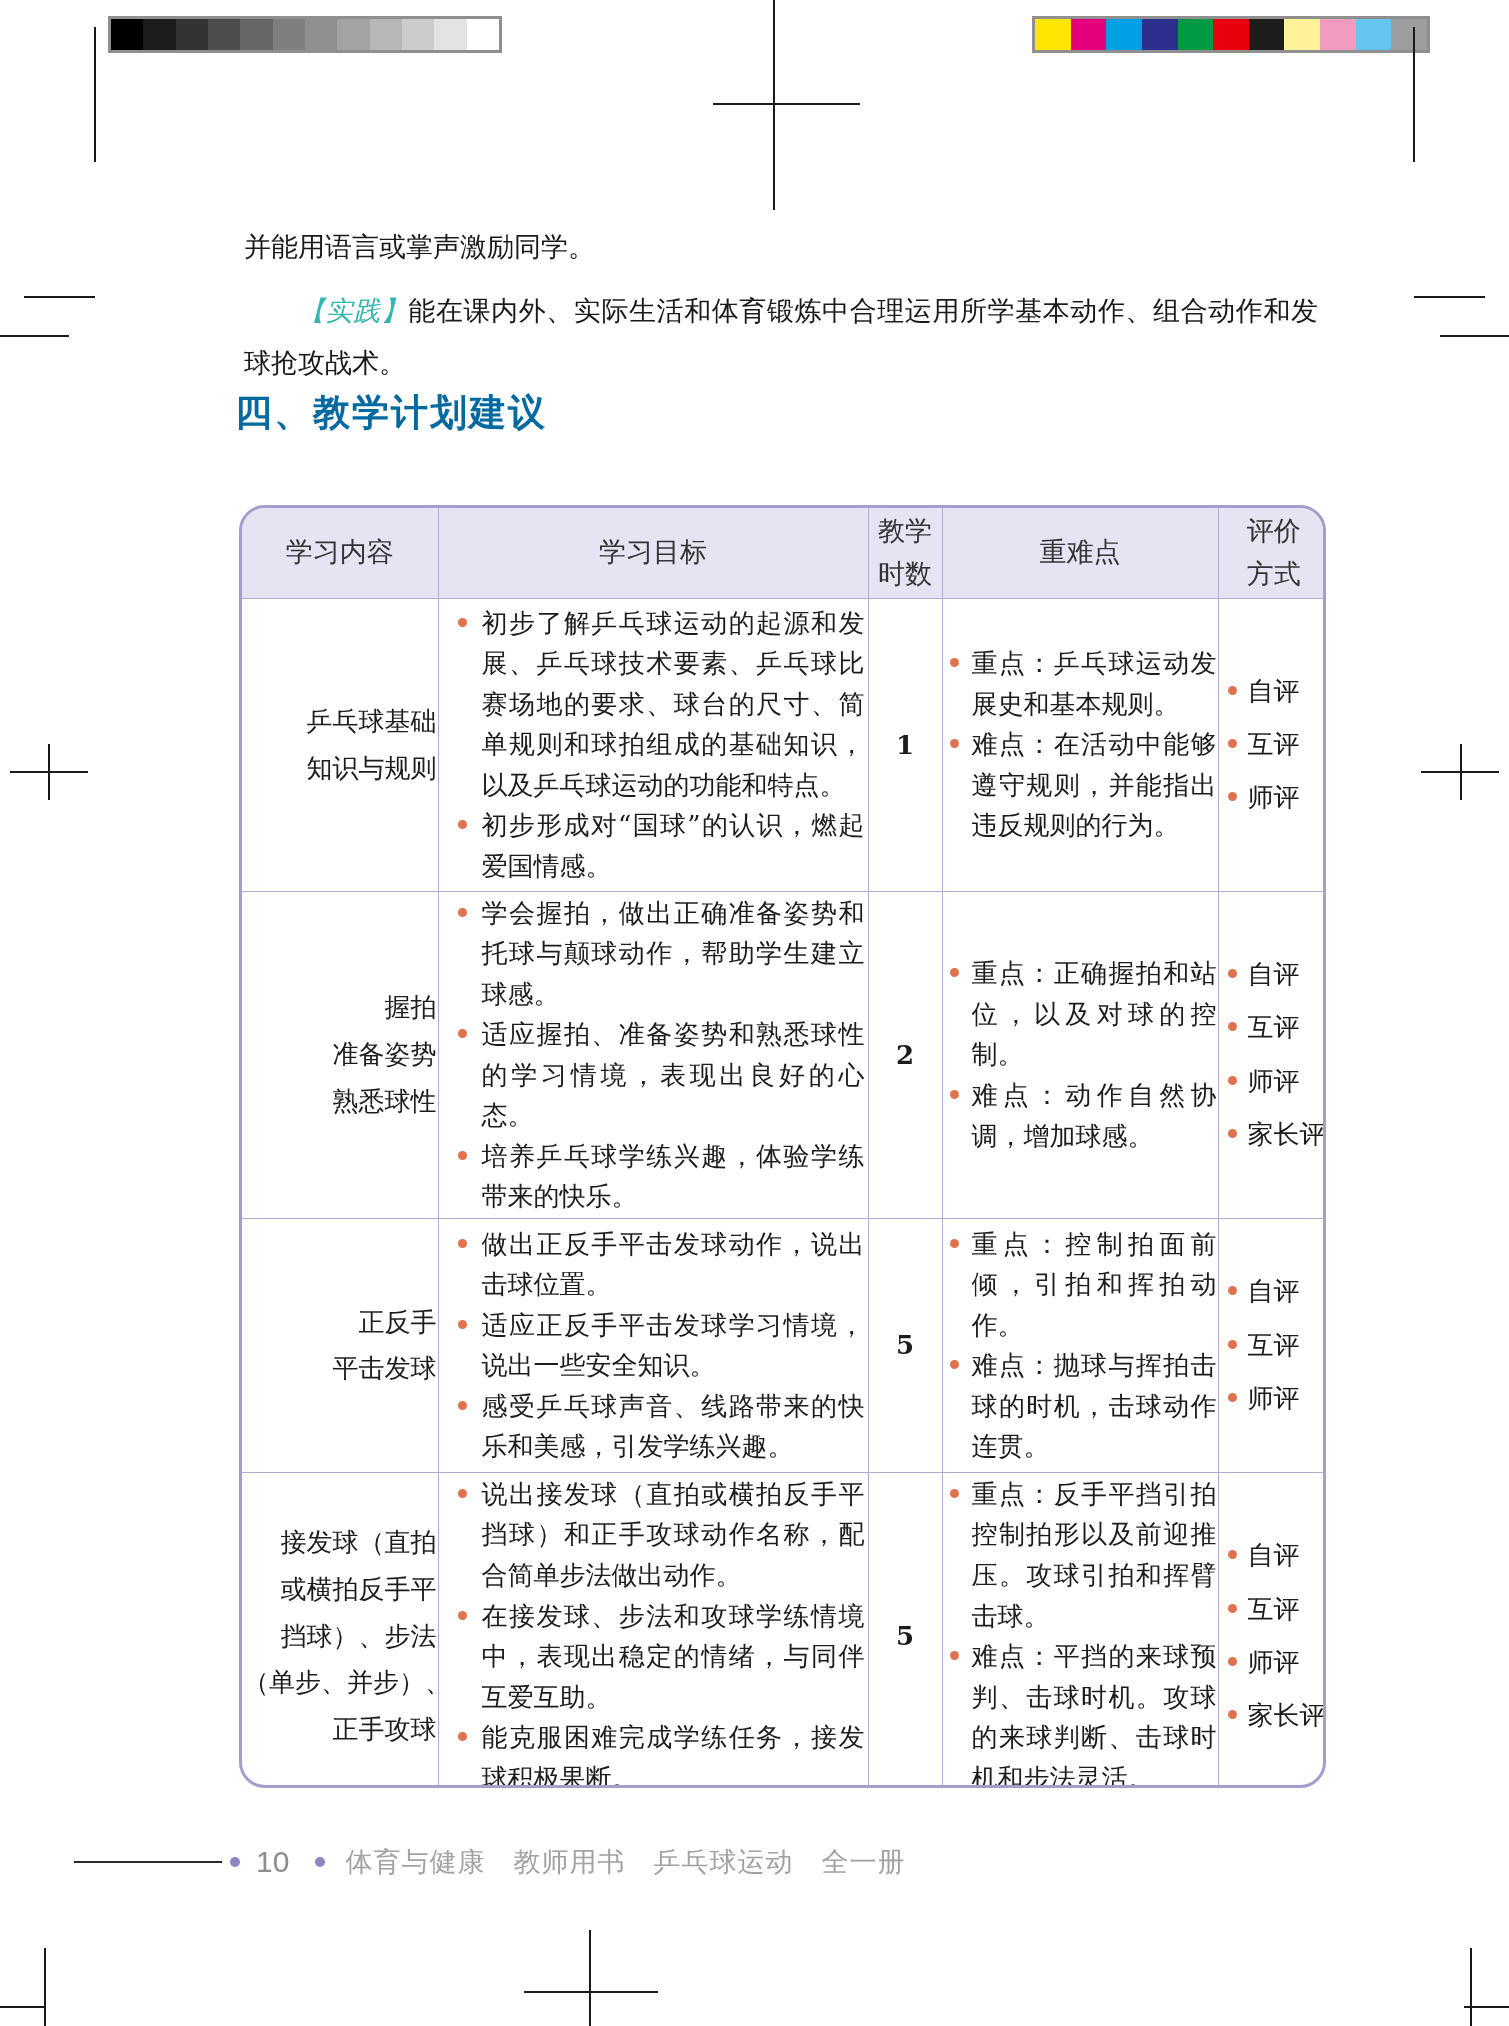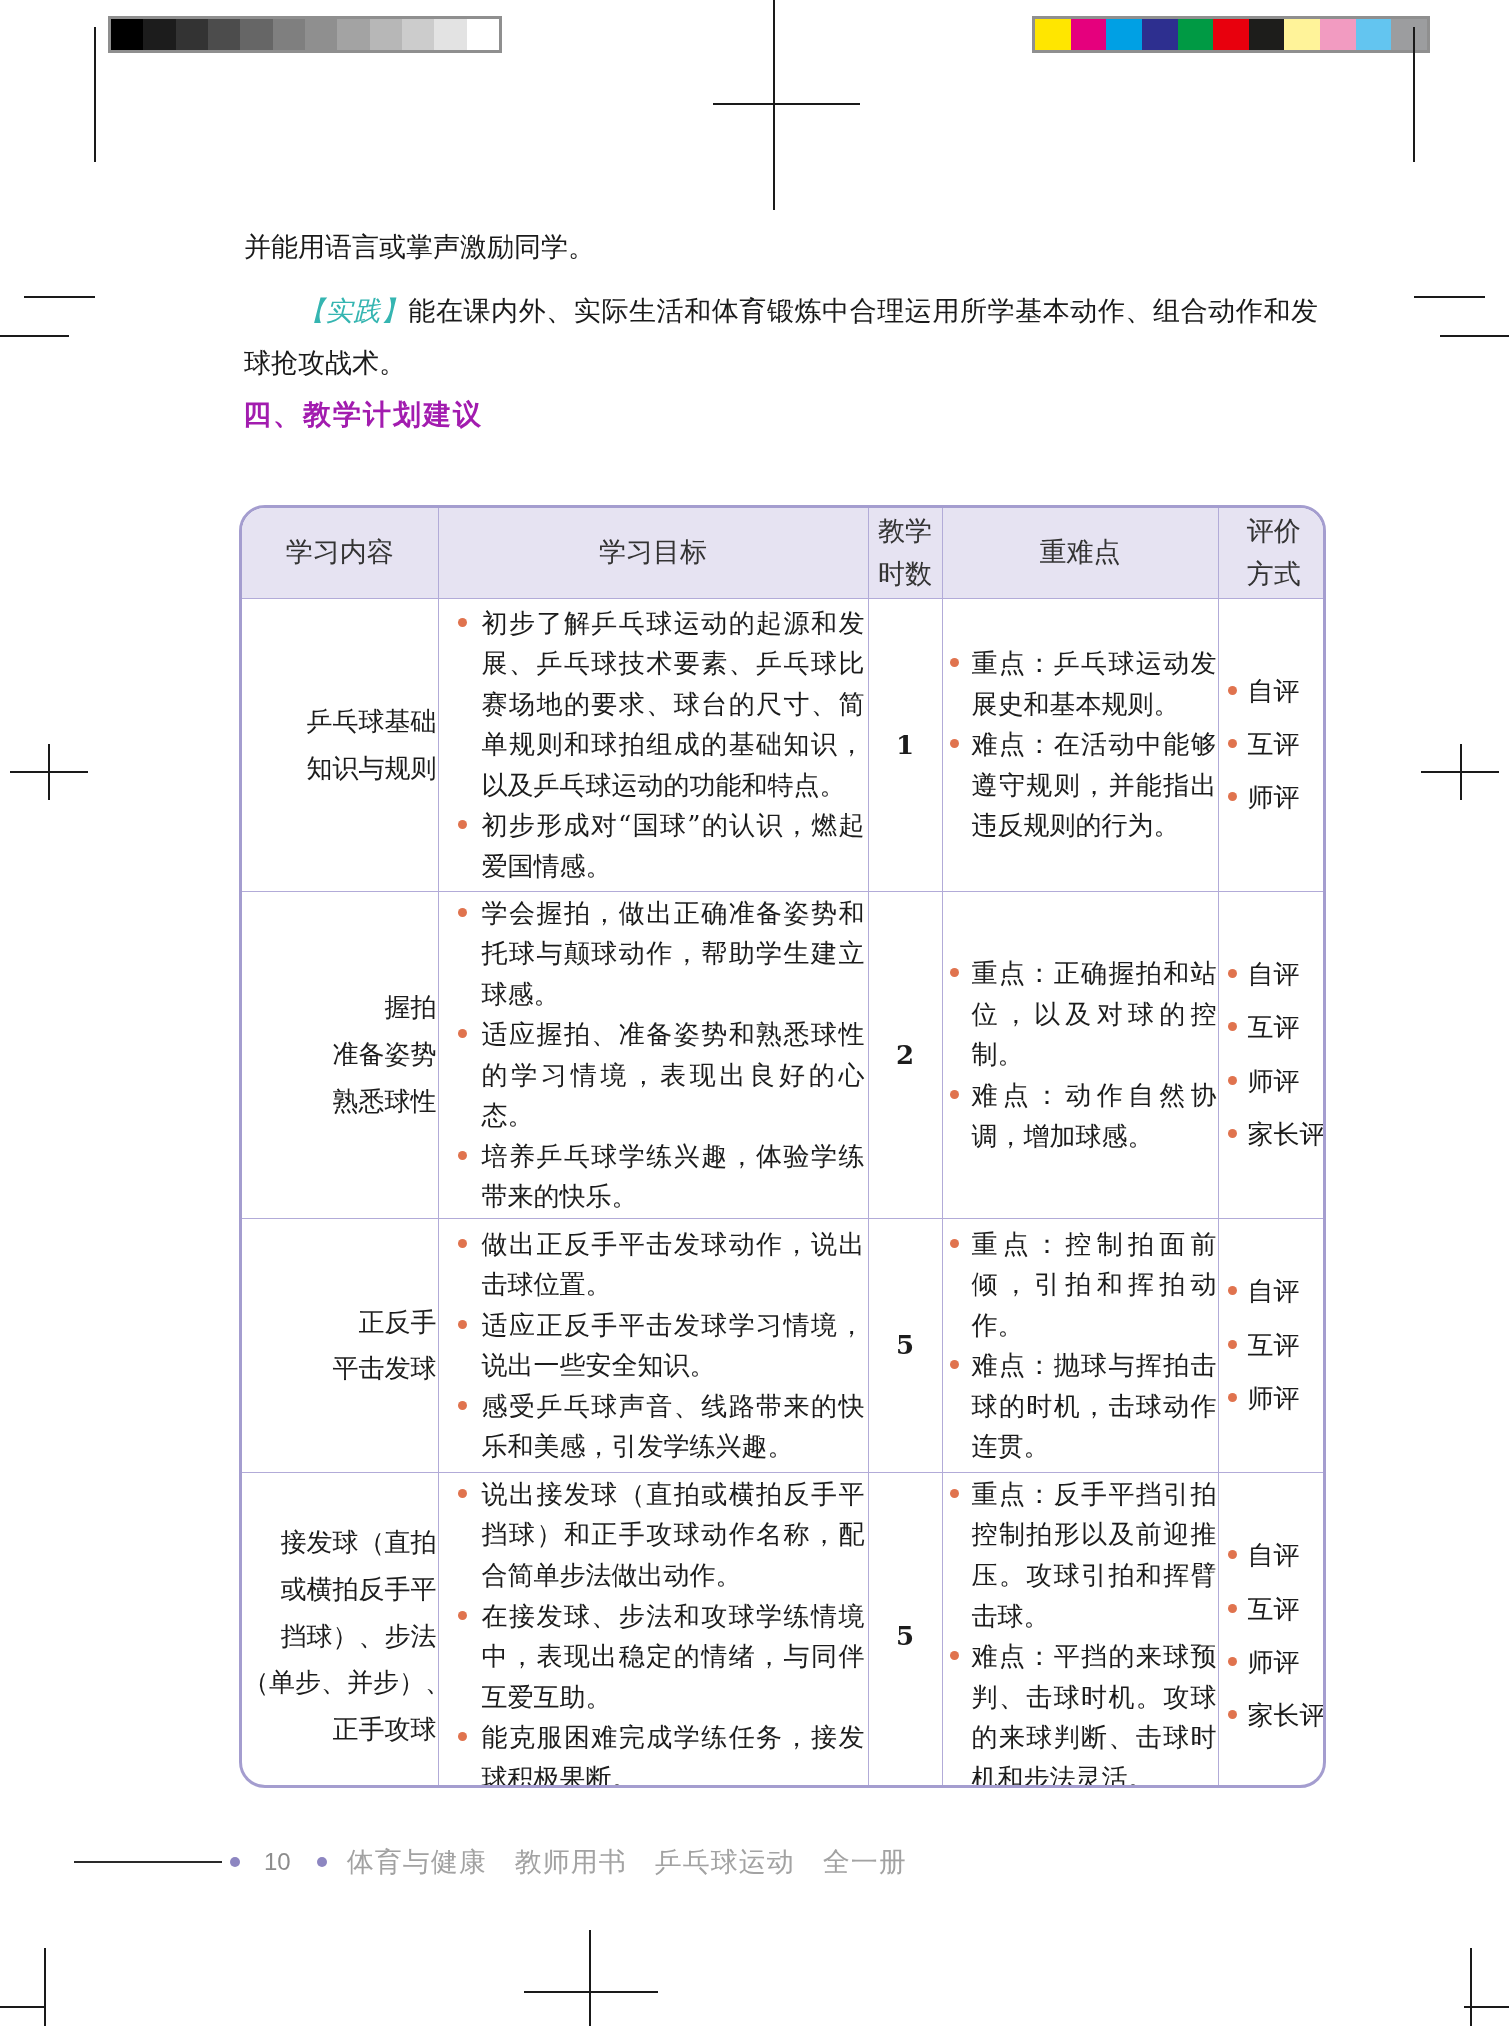--- a/index.html
+++ b/index.html
@@ -24,23 +24,23 @@
 
   
   .intro{position:absolute;left:232px;top:210px;width:1098px;
          font-family:"Liberation Serif","DejaVu Serif",serif;
          font-size:27px;line-height:1.92;color:#1a1a1a;text-align:justify;}
   .intro p{margin:12px;}
   .p-indent{text-indent:2em;}
   .practice-tag{color:var(--accent-teal,#35b5b1);font-style:italic;}
 
   
-  .section-title{position:absolute;left:231px;top:384px;margin:12px;
+  .section-title{position:absolute;left:231px;top:384px;margin:4px;
                  font-family:"Liberation Serif","DejaVu Serif",serif;
-                 font-size:28px;font-weight:bold;color:#a21caf;letter-spacing:2px;}
+                 font-size:37px;font-weight:bold;color:#0369a1;letter-spacing:2px;}
 
   
   .table-wrap{position:absolute;left:239px;top:505px;width:1087px;height:1283px;
               border:3px solid var(--table-border,#a49dcf);border-radius:26px;
               overflow:hidden;box-sizing:border-box;background:#fff;}
   table.plan{width:100%;height:100%;border-collapse:collapse;table-layout:fixed;
              border-style:hidden;}
   .plan th,.plan td{border:1px solid var(--table-border-light,#b2abd8);
                     vertical-align:middle;box-sizing:border-box;}
   .plan thead th{background:var(--table-header-bg,#e6e3f2);
@@ -63,21 +63,21 @@
   .blist li::before{content:"";position:absolute;left:2px;top:15px;width:9px;height:9px;
                     border-radius:50%;background:var(--bullet-orange,#e0734e);}
   .c-eval .blist li::before{top:21px;}
 
   
   .footer{position:absolute;left:74px;top:1844px;height:36px;display:flex;align-items:center;}
   .footer-rule{width:148px;height:2px;background:#2a2a2a;}
   .fdot{width:10px;height:10px;border-radius:50%;background:var(--footer-dot-purple,#8d86c1);
         margin-left:8px;flex:none;}
   .fdot.second{margin-left:26px;}
-  .fnum{margin-left:24px;font-size:24px;color:#8c8c8c;}
+  .fnum{margin-left:16px;font-size:30px;color:#8c8c8c;}
   .ftitle{margin-left:20px;font-size:27px;color:#a2a2a2;letter-spacing:1px;}
 </style>
 </head>
 <body>
 
 <div class="page">
 
   <div class="cal-bar gray-bar">
     <span class="patch" style="background-color: rgb(0, 0, 0);"></span>
     <span class="patch" style="background-color: rgb(28, 28, 28);"></span>

